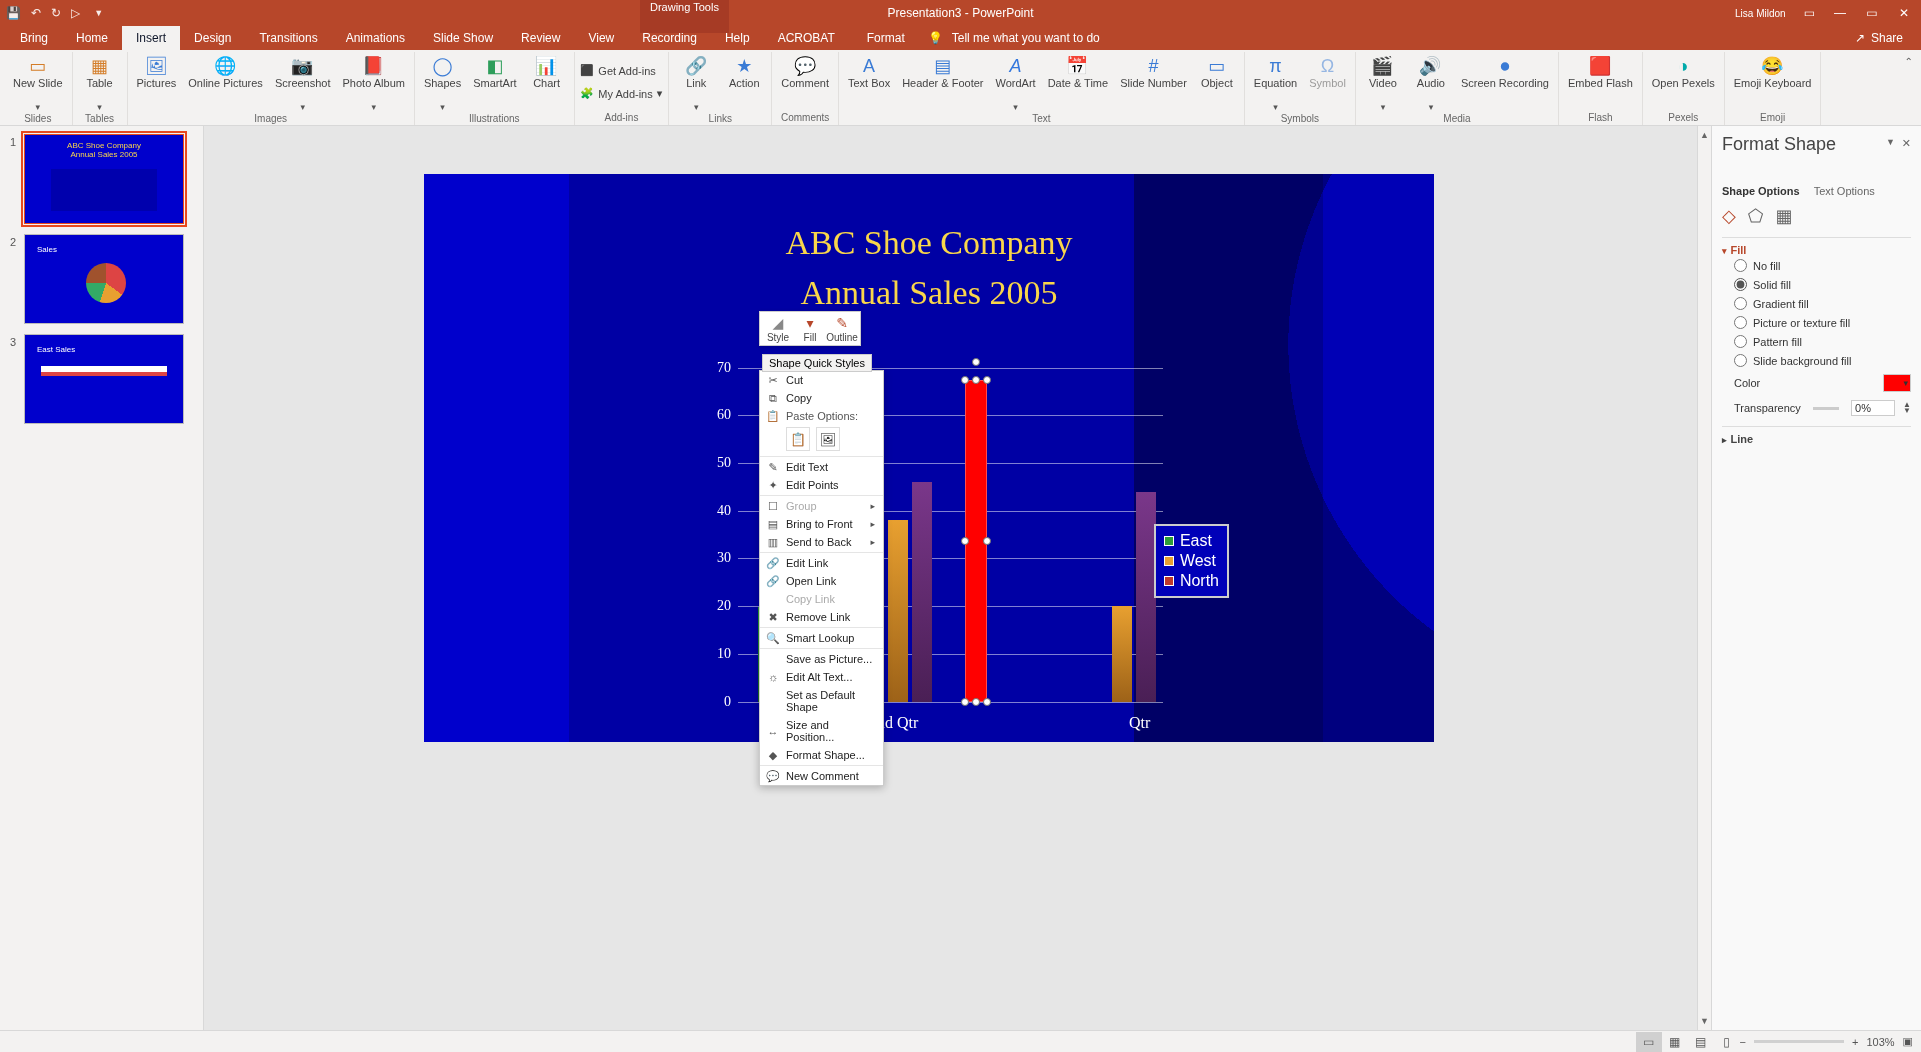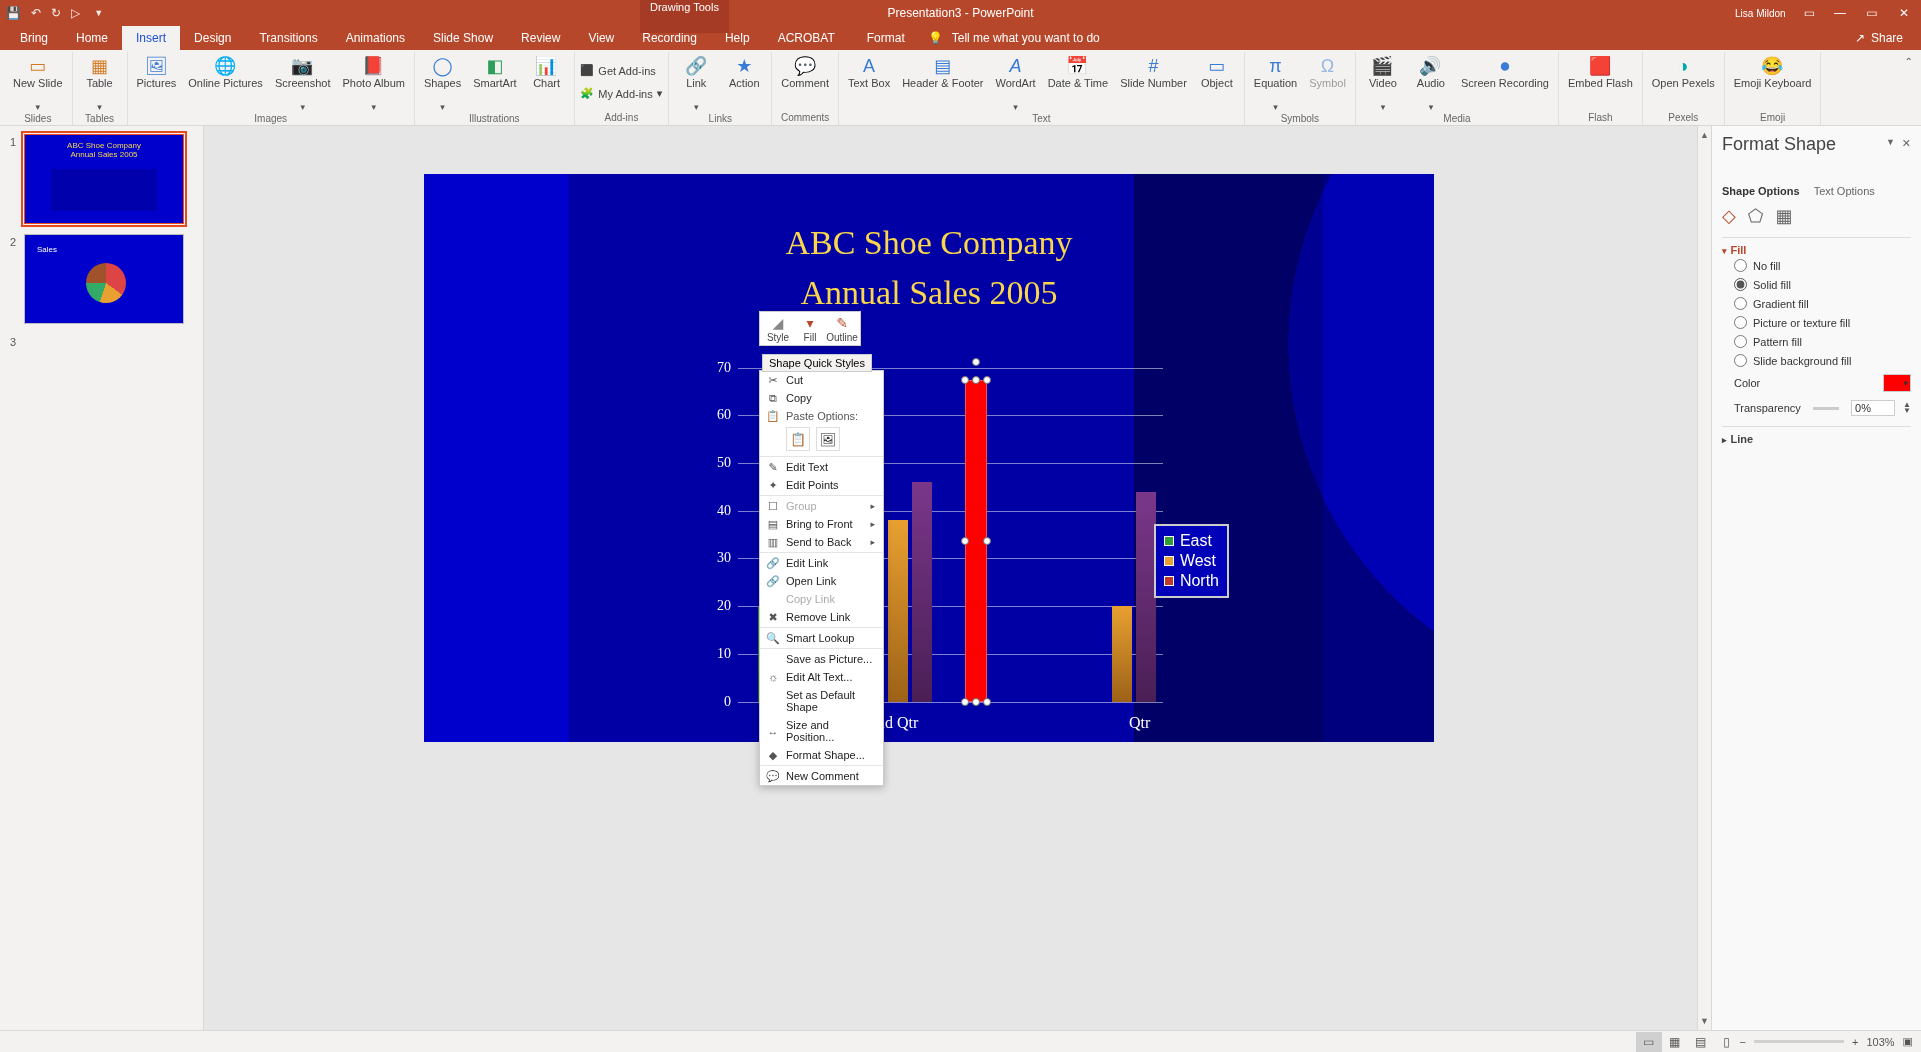--- a/index.html
+++ b/index.html
@@ -13,21 +13,21 @@
 .titlebar .qatdrop { font-size: 9px; opacity: .8; margin-left: 4px;}
 .titlebar .doc { position: absolute; left: 50%; transform: translateX(-50%); font-size: 12px; }
 .titlebar .toolstab { position: absolute; left: 640px; padding: 0 10px; height: 39px; line-height: 26px; background: #a63b25; font-size: 11px; }
 .titlebar .right { margin-left: auto; display: flex; align-items: center; gap: 18px; margin-right: 10px; }
 .titlebar .right .user { font-size: 10px; }
 .winbtn { width: 14px; text-align: center; font-size: 12px; }
 
 
 .tabs { height: 24px; background: #b7472a; display: flex; align-items: stretch; padding-left: 6px; }
 .tab { padding: 0 14px; font-size: 12px; color: #fff; display: flex; align-items: center; cursor: pointer; }
-.tab.active { background: #f3f2f1; color: #1d4ed8; }
+.tab.active { background: #f3f2f1; color: #0f172a; }
 .tellme { display: flex; align-items: center; color: #fff; font-size: 12px; gap: 8px; padding: 0 10px; }
 .sharebtn { color: #fff; font-size: 12px; display: flex; align-items: center; gap: 6px; margin-right: 18px; margin-left: auto;}
 
 
 .ribbon { height: 76px; background: #f3f2f1; border-bottom: 1px solid #d8d8d8; display: flex; padding: 2px 4px 0; }
 .group { display: flex; flex-direction: column; padding: 0 6px; border-right: 1px solid #e1dfdd; }
 .grow { flex:1; display:flex; align-items:flex-start; gap:6px; }
 .gbtn { display:flex; flex-direction:column; align-items:center; padding: 3px 3px 0; font-size: 11px; color: #444; line-height: 12px; text-align:center; cursor:pointer; min-width:42px;}
 .gbtn .ic { width: 22px; height: 22px; display:flex; align-items:center; justify-content:center; font-size:18px; color:#3a7bd5; }
 .gbtn .ic.orange{ color:#d47d28;}
@@ -363,20 +363,26 @@
         <div class="tnum">2</div>
         <div class="thumb">
           <div class="mini">
             <div style="position:absolute;top:4px;left:6px;color:#fff;font-size:8px">Sales</div>
             <div style="position:absolute;left:55px;top:22px;width:40px;height:40px;border-radius:50%;background:conic-gradient(#d44 0 35%,#e8a030 35% 55%,#3a6 55% 75%,#a0522d 75% 100%);"></div>
           </div>
         </div>
       </div>
       <div class="thumbwrap">
         <div class="tnum">3</div>
+        <div class="thumb">
+          <div class="mini">
+            <div style="position:absolute;top:4px;left:6px;color:#fff;font-size:8px">East Sales</div>
+            <div style="position:absolute;left:10px;right:10px;top:25px;height:10px;background:#fff;border-bottom:4px solid #d44"></div>
+          </div>
+        </div>
       </div>
     </div>
 
     <div class="editarea">
       <div class="slide">
         <div class="chartbg"></div>
         <div style="position:absolute; right:0; top:0; bottom:0; width:300px; background:radial-gradient(circle at 170% 30%, #0000cc 0 55%, #000050 55% 100%); mix-blend-mode:multiply; opacity:.55"></div>
 
         <div class="slidetitle" style="top:50px;font-size:34px">ABC Shoe Company</div>
         <div class="slidetitle" style="top:100px;font-size:34px">Annual Sales 2005</div>

